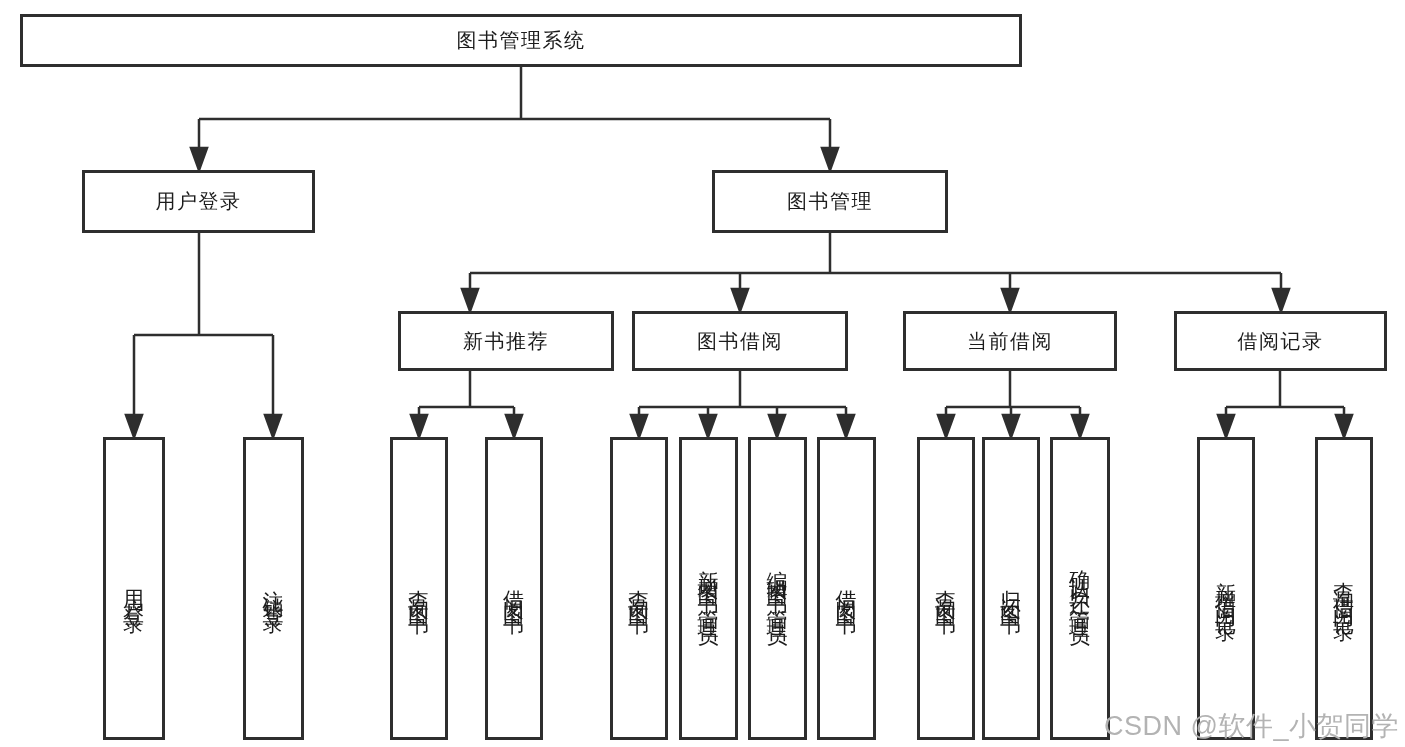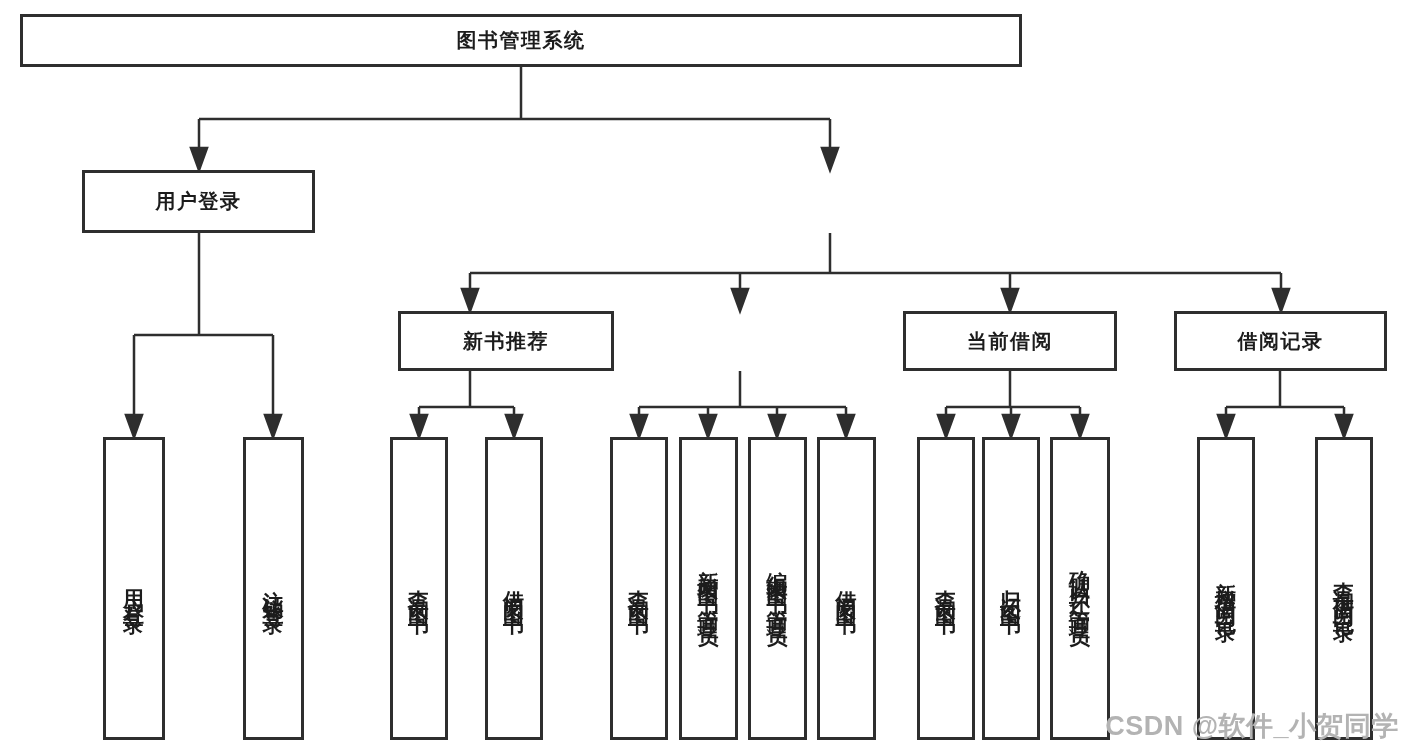--- a/index.html
+++ b/index.html
@@ -1,18 +1,18 @@
 <!DOCTYPE html>
 <html><head>
 <meta charset="utf-8">
 <style>
   html,body { margin:0; padding:0; background:#ffffff; }
   .canvas {
     position:relative; width:1405px; height:747px; background:#ffffff;
-    font-family:"Liberation Sans","DejaVu Sans",sans-serif; overflow:hidden;font-weight:bold;
+    font-family:"Liberation Sans","DejaVu Sans",sans-serif; overflow:hidden;
   }
   .wires { position:absolute; left:0; top:0; width:1405px; height:747px; }
   .node {
     position:absolute; box-sizing:border-box;
     border:3px solid #2e2e2e; background:#ffffff;
     display:flex; align-items:center; justify-content:center;
     color:#1c1c1c;
   }
   .node .label { white-space:nowrap; }
   .h .label { font-size:20px; letter-spacing:1.5px; }
@@ -83,23 +83,29 @@
     </g>
   </svg>
 
   <div class="node h" style="left:20px; top:14px; width:1002px; height:53px;">
     <span class="label">图书管理系统</span>
   </div>
 
   <div class="node h" style="left:82px; top:170px; width:233px; height:63px;">
     <span class="label">用户登录</span>
   </div>
+  <div class="node h" style="left:712px; top:170px; width:236px; height:63px;">
+    <span class="label">图书管理</span>
+  </div>
 
   <div class="node h" style="left:362px; top:311px; width:216px; height:60px;margin-left:36px;">
     <span class="label">新书推荐</span>
+  </div>
+  <div class="node h" style="left:632px; top:311px; width:216px; height:60px;">
+    <span class="label">图书借阅</span>
   </div>
   <div class="node h" style="left:903px; top:311px; width:214px; height:60px;">
     <span class="label">当前借阅</span>
   </div>
   <div class="node h" style="left:1174px; top:311px; width:213px; height:60px;">
     <span class="label">借阅记录</span>
   </div>
 
   <div class="node leaf" style="left:103px; top:437px; width:62px; height:303px;">
     <span class="label">用户登录</span>

